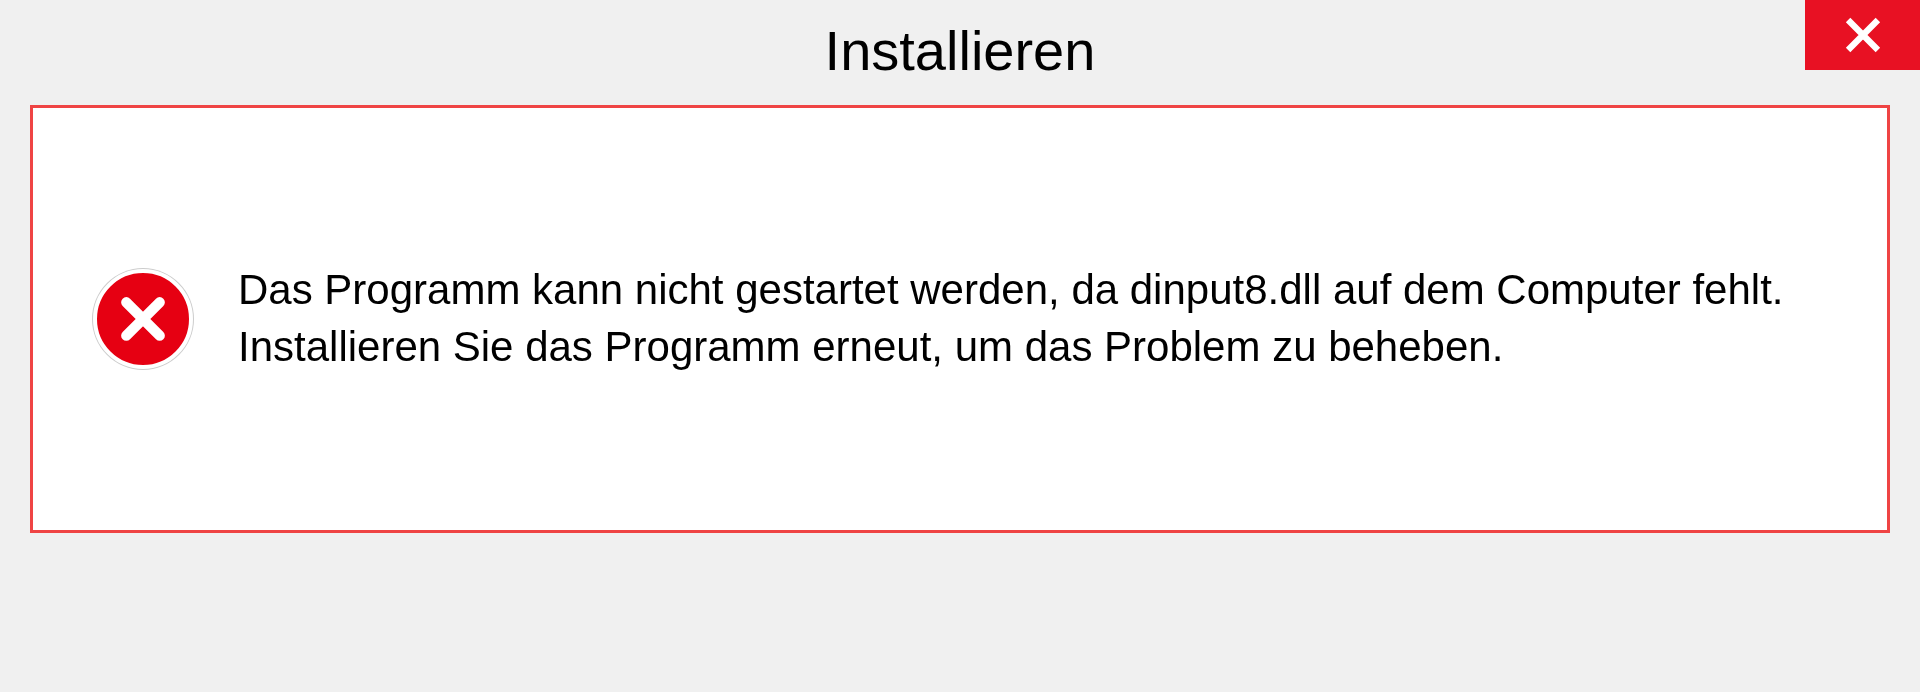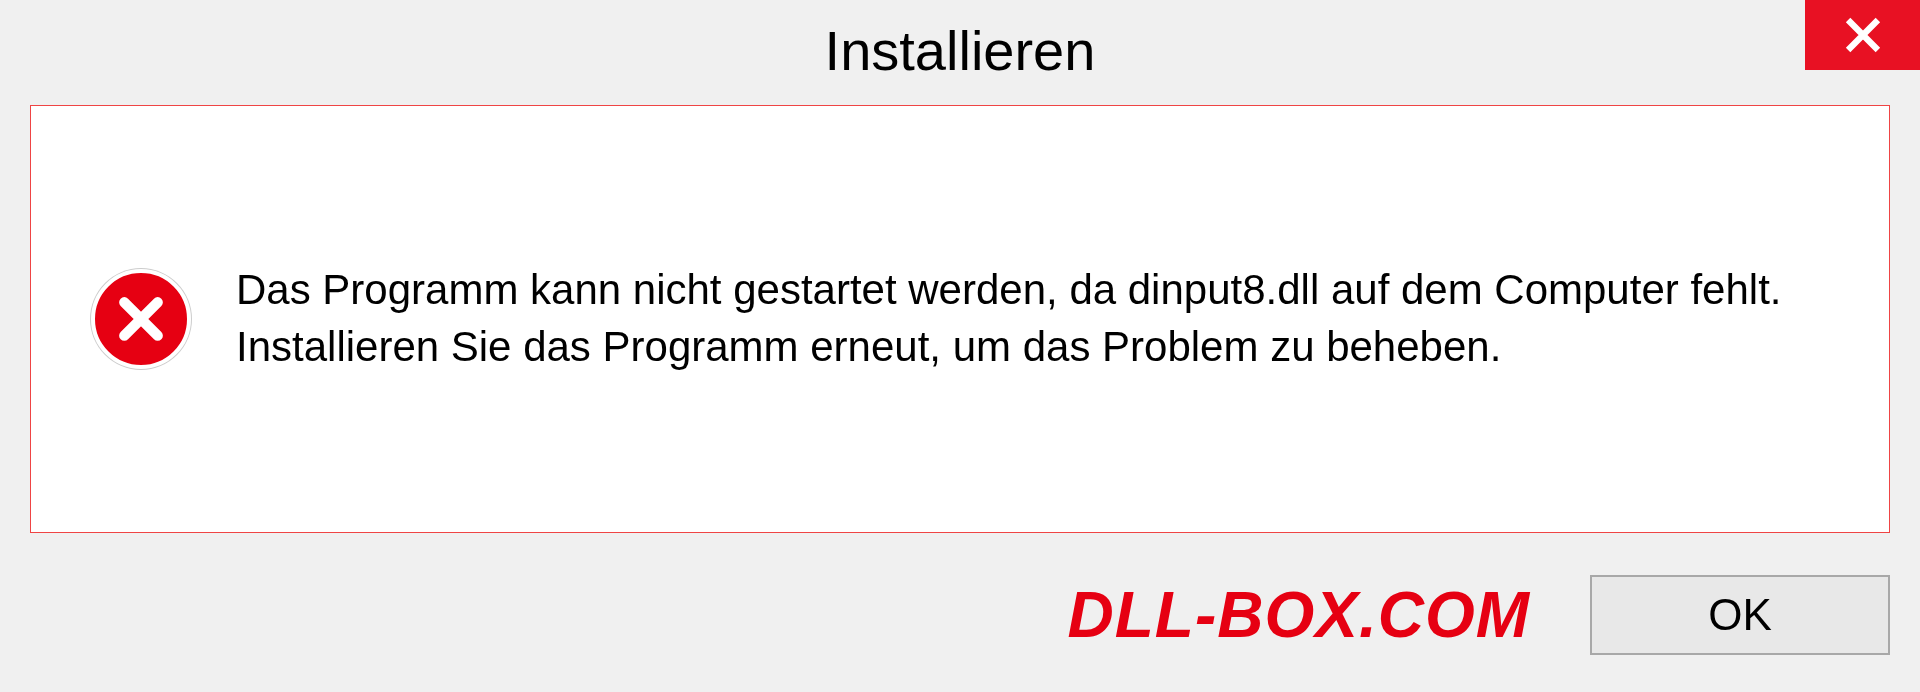--- a/index.html
+++ b/index.html
@@ -40,21 +40,21 @@
       background: #e81123;
       display: flex;
       align-items: center;
       justify-content: center;
       cursor: pointer;
     }
     .close-btn svg { width: 38px; height: 38px; }
     .content-area {
       margin: 5px 30px 0 30px;
       background: #fff;
-      border: 1px solid #ef4444;
+      border: 3px solid #ef4444;
       height: 428px;
       display: flex;
       align-items: center;
       padding: 0 60px;
     }
     .error-circle {
       width: 100px;
       height: 100px;
       border-radius: 50%;
       background: #e60012;
@@ -123,18 +123,14 @@
 
   <div class="content-area">
     <div class="error-circle">
       <svg viewBox="0 0 24 24">
         <path d="M4 4 L20 20 M20 4 L4 20" stroke="#fff" stroke-width="5" stroke-linecap="round" fill="none"></path>
       </svg>
     </div>
     <div class="message-text">Das Programm kann nicht gestartet werden, da dinput8.dll auf dem Computer fehlt. Installieren Sie das Programm erneut, um das Problem zu beheben.</div>
   </div>
 
-  <div class="footer">
-    <div class="watermark">DLL-BOX.COM</div>
-    <button class="ok-btn">OK</button>
-  </div>
 
 </div>
 
 </body></html>

